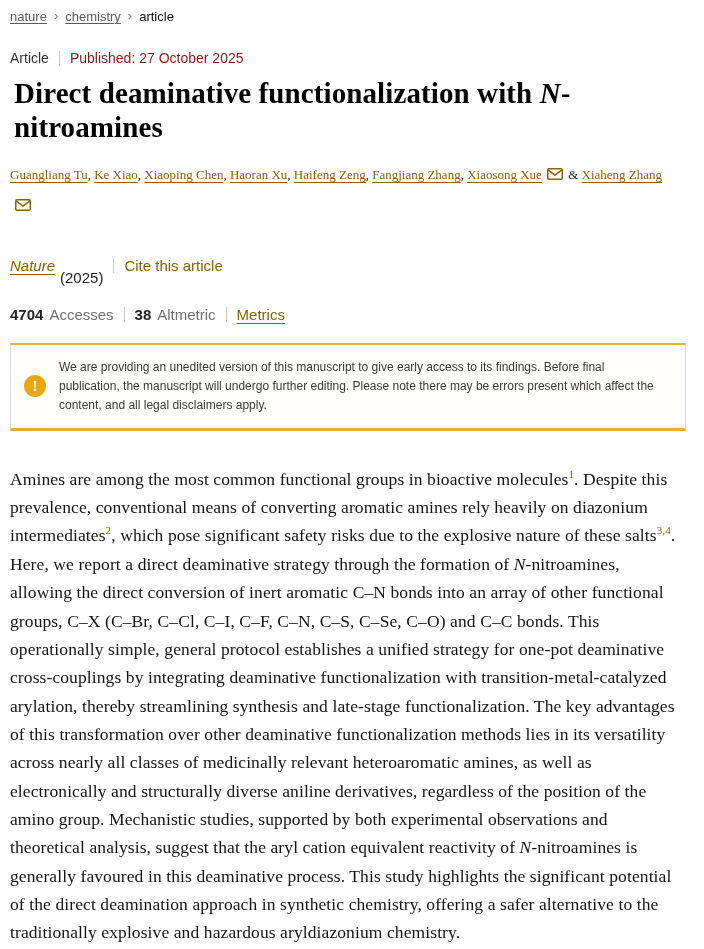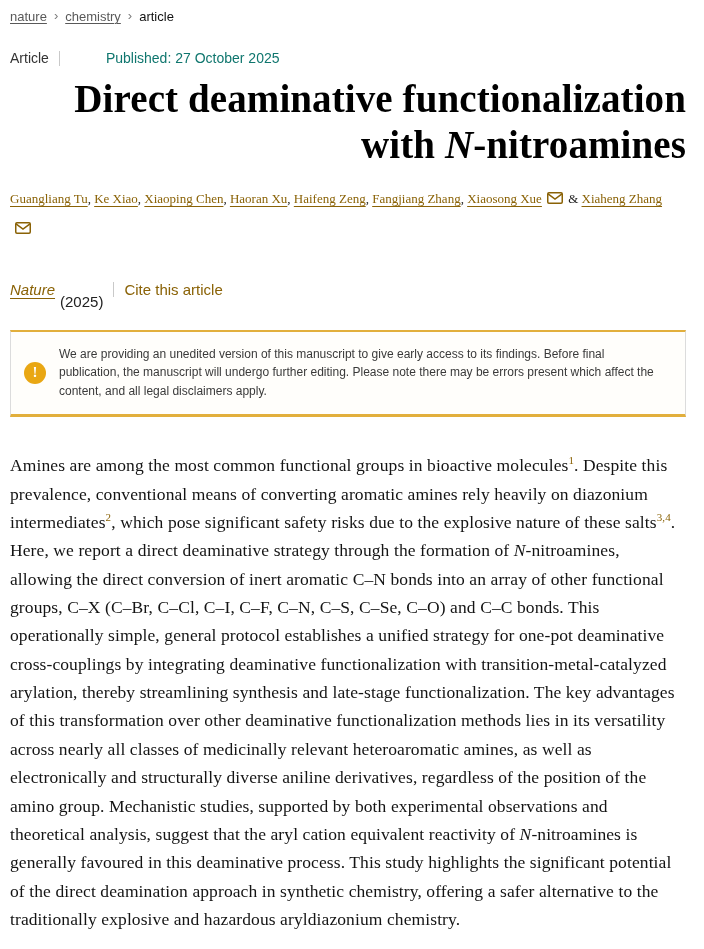--- a/index.html
+++ b/index.html
@@ -17,25 +17,25 @@
   
   .breadcrumb{display:flex;align-items:center;gap:7px;padding:9px 16px 4px 10px;font-size:13px;color:#595959;}
   .crumb-link{color:#595959;text-decoration:underline;text-decoration-thickness:1px;text-underline-offset:2px;cursor:pointer;}
   .chev{color:#7a7a7a;font-size:13px;line-height:1;transform:translateY(-1px);}
   .crumb-current{color:#111;}
 
   .content{padding:22px 18px 0 10px;}
 
   
   .meta-line{font-size:14px;color:#333;display:flex;align-items:center;}
-  .meta-line .pub{color:#0f766e;margin-left:36px;}
+  .meta-line .pub{color:#7f1d1d;}
   .vbar{display:inline-block;width:1px;height:15px;background:#c9c9c9;margin:0 10px;vertical-align:middle;flex-shrink:0;}
 
   
-  h1.title{font-family:"Liberation Serif",serif;font-size:39px;line-height:1.18;font-weight:700;color:#000;margin:10px 0 16px 4px;letter-spacing:0.1px;text-align:right;}
+  h1.title{font-family:"Liberation Serif",serif;font-size:29px;line-height:1.18;font-weight:700;color:#000;margin:10px 0 16px 4px;letter-spacing:0.1px;}
   h1.title i{font-style:italic;}
 
   
   .authors{font-size:13px;line-height:2.25;color:#222;max-width:660px;font-family:Liberation Serif, serif;}
   .author-link{color:var(--link);text-decoration:underline;text-decoration-thickness:1px;text-underline-offset:2.5px;cursor:pointer;}
   .author-sep{color:#222;}
   .email-icon{color:var(--link);margin:0 2px 0 5px;display:inline-block;vertical-align:-1px;cursor:pointer;}
 
   
   .journal-line{margin-top:24px;font-size:15px;display:flex;align-items:center;color:#222;}
@@ -98,20 +98,29 @@
             <path d="M1 1.8 L8 7 L15 1.8" fill="none" stroke="currentColor" stroke-width="1.5"></path>
           </svg></span></div>
 
     <div class="journal-line">
       <a class="journal-link">Nature</a>
       <span class="journal-year">(2025)</span>
       <span class="vbar"></span>
       <a class="cite-link">Cite this article</a>
     </div>
 
+    <div class="metrics-line">
+      <span class="metric-value">4704</span>
+      <span class="metric-label">Accesses</span>
+      <span class="vbar"></span>
+      <span class="metric-value">38</span>
+      <span class="metric-label">Altmetric</span>
+      <span class="vbar"></span>
+      <a class="metrics-link">Metrics</a>
+    </div>
 
     <div class="notice">
       <div class="notice-icon">!</div>
       <div class="notice-text">We are providing an unedited version of this manuscript to give early access to its findings. Before final publication, the manuscript will undergo further editing. Please note there may be errors present which affect the content, and all legal disclaimers apply.</div>
     </div>
 
     <section class="abstract-section">
       <p class="abstract-paragraph"><span>Amines are among the most common functional groups in bioactive molecules</span><sup><a class="ref-link">1</a></sup><span>. Despite this prevalence, conventional means of converting aromatic amines rely heavily on diazonium intermediates</span><sup><a class="ref-link">2</a></sup><span>, which pose significant safety risks due to the explosive nature of these salts</span><sup><a class="ref-link">3,4</a></sup><span>. Here, we report a direct deaminative strategy through the formation of </span><i>N</i><span>-nitroamines, allowing the direct conversion of inert aromatic C–N bonds into an array of other functional groups, C–X (C–Br, C–Cl, C–I, C–F, C–N, C–S, C–Se, C–O) and C–C bonds. This operationally simple, general protocol establishes a unified strategy for one-pot deaminative cross-couplings by integrating deaminative functionalization with transition-metal-catalyzed arylation, thereby streamlining synthesis and late-stage functionalization. The key advantages of this transformation over other deaminative functionalization methods lies in its versatility across nearly all classes of medicinally relevant heteroaromatic amines, as well as electronically and structurally diverse aniline derivatives, regardless of the position of the amino group. Mechanistic studies, supported by both experimental observations and theoretical analysis, suggest that the aryl cation equivalent reactivity of </span><i>N</i><span>-nitroamines is generally favoured in this deaminative process. This study highlights the significant potential of the direct deamination approach in synthetic chemistry, offering a safer alternative to the traditionally explosive and hazardous aryldiazonium chemistry.</span></p>
     </section>
 

